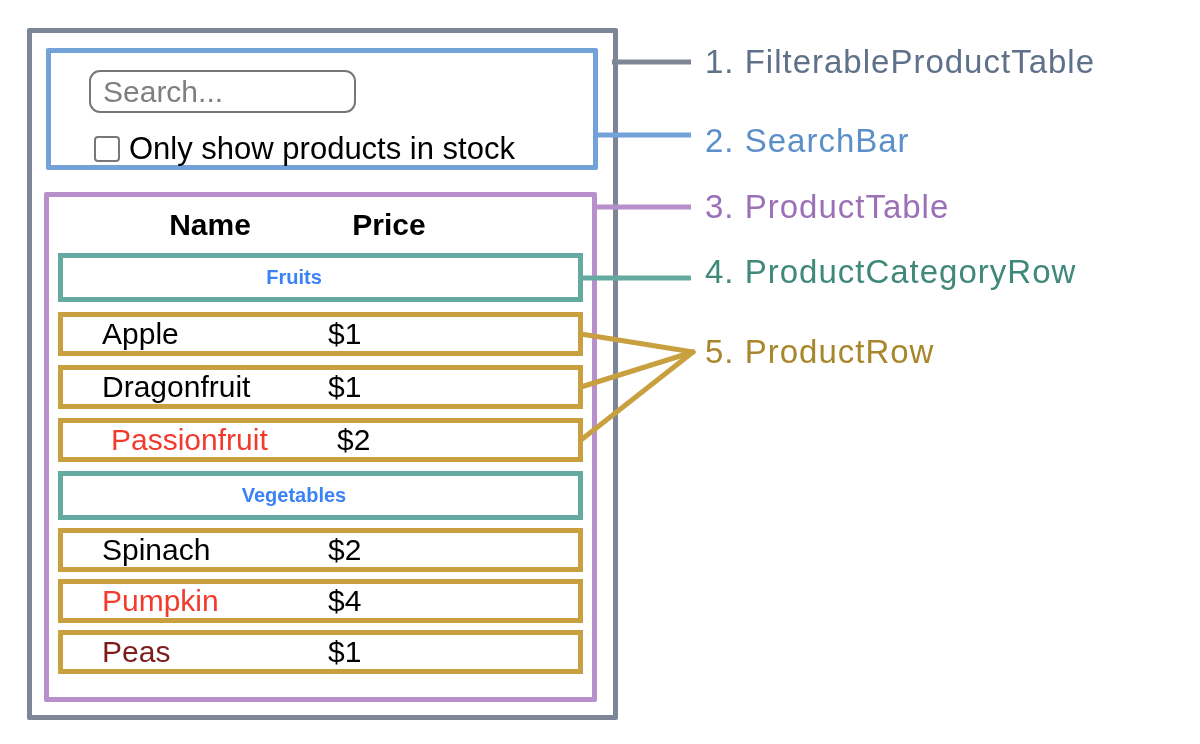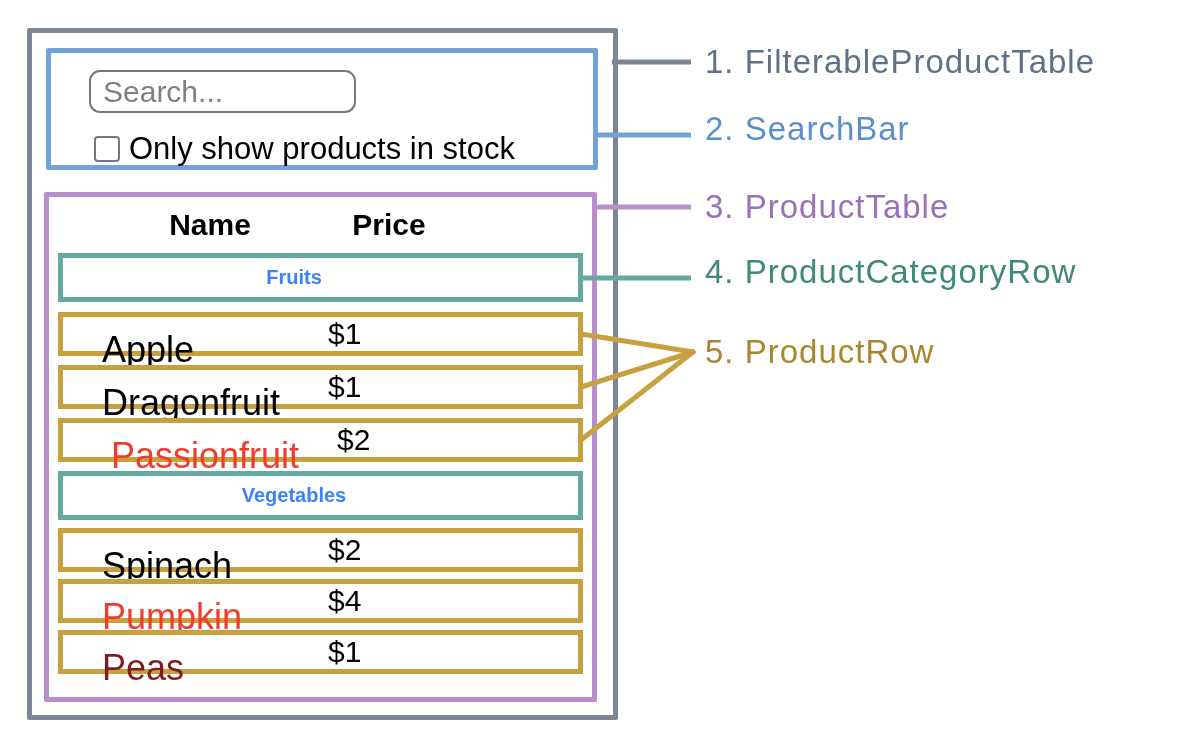--- a/index.html
+++ b/index.html
@@ -36,37 +36,37 @@
   .th-name{width:226px;}
   .th-price{width:132px;}
 
   .category-row{border:5px solid currentColor;height:49px;background:#fff;}
   .category-row span{display:block;width:358px;padding-left:52px;
        box-sizing:content-box;text-align:center;color:#3b82f6;font-weight:bold;
        font-size:20px;line-height:39px;}
 
   .product-row{border:5px solid currentColor;height:44px;background:#fff;
        display:flex;padding-left:39px;color:#000;}
-  .product-row .cell-name{width:226px;font-size:36px;line-height:34px;
-       color:#000;white-space:nowrap;margin-top:16px;}
+  .product-row .cell-name{width:226px;font-size:30px;line-height:34px;
+       color:#000;white-space:nowrap;}
   .product-row .cell-price{width:132px;font-size:30px;line-height:34px;
        color:#000;}
 
   .cat-1{top:56px;}  .row-apple{top:115px;} .row-dragonfruit{top:168px;}
   .row-passionfruit{top:221px;padding-left:48px;} .cat-2{top:274px;} .row-spinach{top:331px;}
   .row-pumpkin{top:382px;} .row-peas{top:433px;}
 
   
   #connectors{position:absolute;left:0;top:0;width:1200px;height:744px;
        pointer-events:none;}
 
   
   .hier-label{position:absolute;left:705px;font-size:33px;line-height:40px;
        letter-spacing:1px;white-space:nowrap;}
-  #label-1{top:42px;} #label-2{top:109px;} #label-3{top:187px;}
+  #label-1{top:42px;} #label-2{top:121px;} #label-3{top:187px;}
   #label-4{top:252px;} #label-5{top:332px;}
 </style>
 </head>
 <body>
 
 <div id="canvas">
 
   <div class="box" id="outer-box" style="color: rgb(124, 134, 151);">
 
     <div class="box" id="searchbar-box" style="color: rgb(115, 162, 216);">

